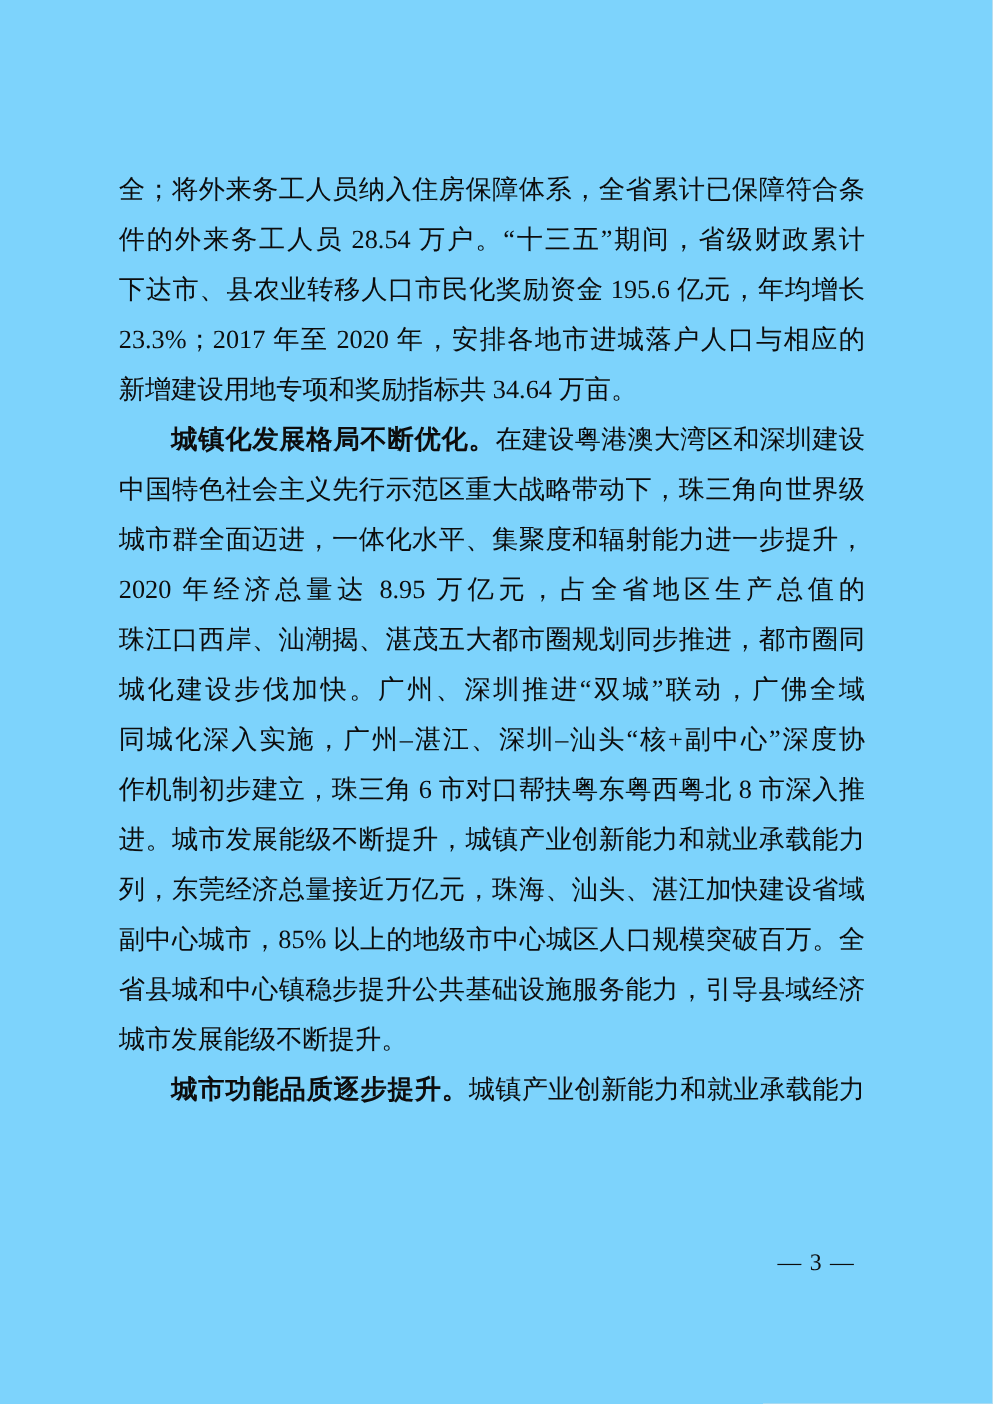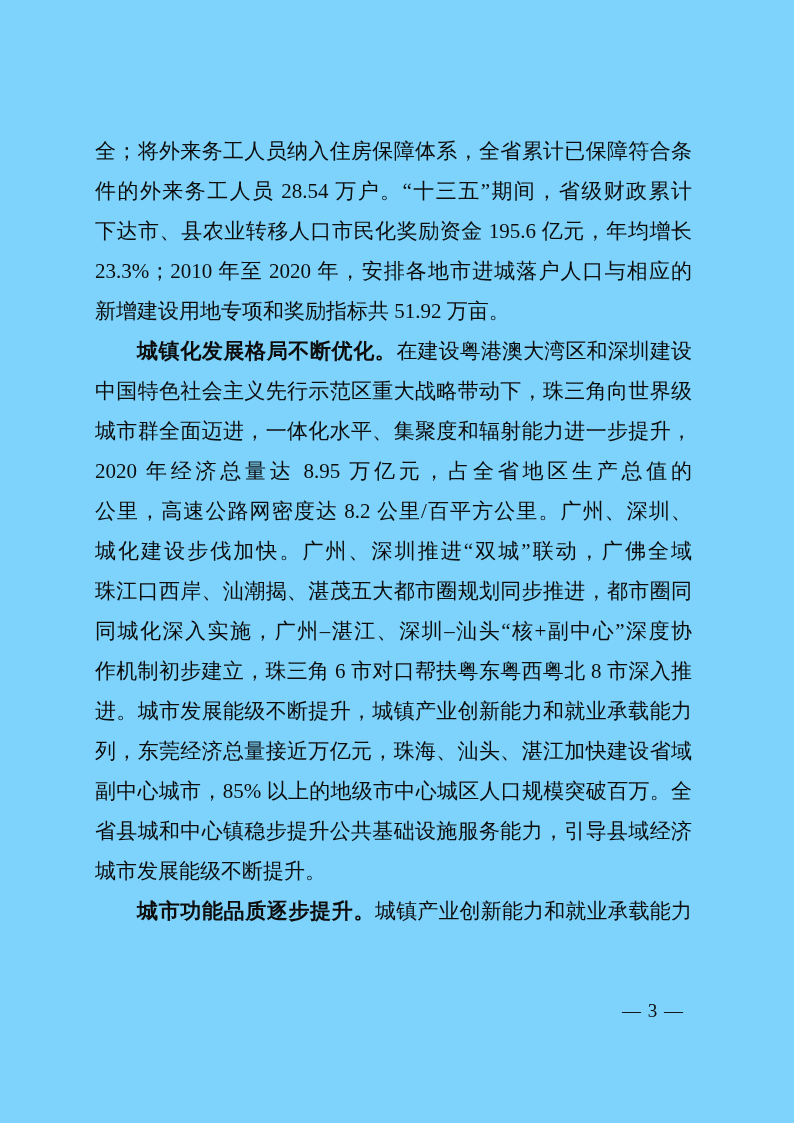--- a/index.html
+++ b/index.html
@@ -56,29 +56,28 @@
   }
 </style>
 </head>
 <body>
 
 <div class="sheet">
   <div class="content">
       <div class="line just">全；将外来务工人员纳入住房保障体系，全省累计已保障符合条</div>
       <div class="line just">件的外来务工人员 28.54 万户。“十三五”期间，省级财政累计</div>
       <div class="line just">下达市、县农业转移人口市民化奖励资金 195.6 亿元，年均增长</div>
-      <div class="line just">23.3%；2010 年至 2020 年，安排各地市进城落户人口与相应的</div>
-      <div class="line">新增建设用地专项和奖励指标共 51.92 万亩。</div>
+      <div class="line just">23.3%；2017 年至 2020 年，安排各地市进城落户人口与相应的</div>
+      <div class="line">新增建设用地专项和奖励指标共 34.64 万亩。</div>
       <div class="line just indent"><span class="lead">城镇化发展格局不断优化。</span>在建设粤港澳大湾区和深圳建设</div>
       <div class="line just">中国特色社会主义先行示范区重大战略带动下，珠三角向世界级</div>
       <div class="line just">城市群全面迈进，一体化水平、集聚度和辐射能力进一步提升，</div>
       <div class="line just">2020 年经济总量达 8.95 万亿元，占全省地区生产总值的</div>
-      <div class="line just">公里，高速公路网密度达 8.2 公里/百平方公里。广州、深圳、</div>
+      <div class="line just">珠江口西岸、汕潮揭、湛茂五大都市圈规划同步推进，都市圈同</div>
       <div class="line just">城化建设步伐加快。广州、深圳推进“双城”联动，广佛全域</div>
-      <div class="line just">珠江口西岸、汕潮揭、湛茂五大都市圈规划同步推进，都市圈同</div>
       <div class="line just">同城化深入实施，广州–湛江、深圳–汕头“核+副中心”深度协</div>
       <div class="line just">作机制初步建立，珠三角 6 市对口帮扶粤东粤西粤北 8 市深入推</div>
       <div class="line just">进。城市发展能级不断提升，城镇产业创新能力和就业承载能力</div>
       <div class="line just">列，东莞经济总量接近万亿元，珠海、汕头、湛江加快建设省域</div>
       <div class="line just">副中心城市，85% 以上的地级市中心城区人口规模突破百万。全</div>
       <div class="line just">省县城和中心镇稳步提升公共基础设施服务能力，引导县域经济</div>
       <div class="line">城市发展能级不断提升。</div>
       <div class="line just indent"><span class="lead">城市功能品质逐步提升。</span>城镇产业创新能力和就业承载能力</div>
     </div>
   <div class="page-number">— 3 —</div>

